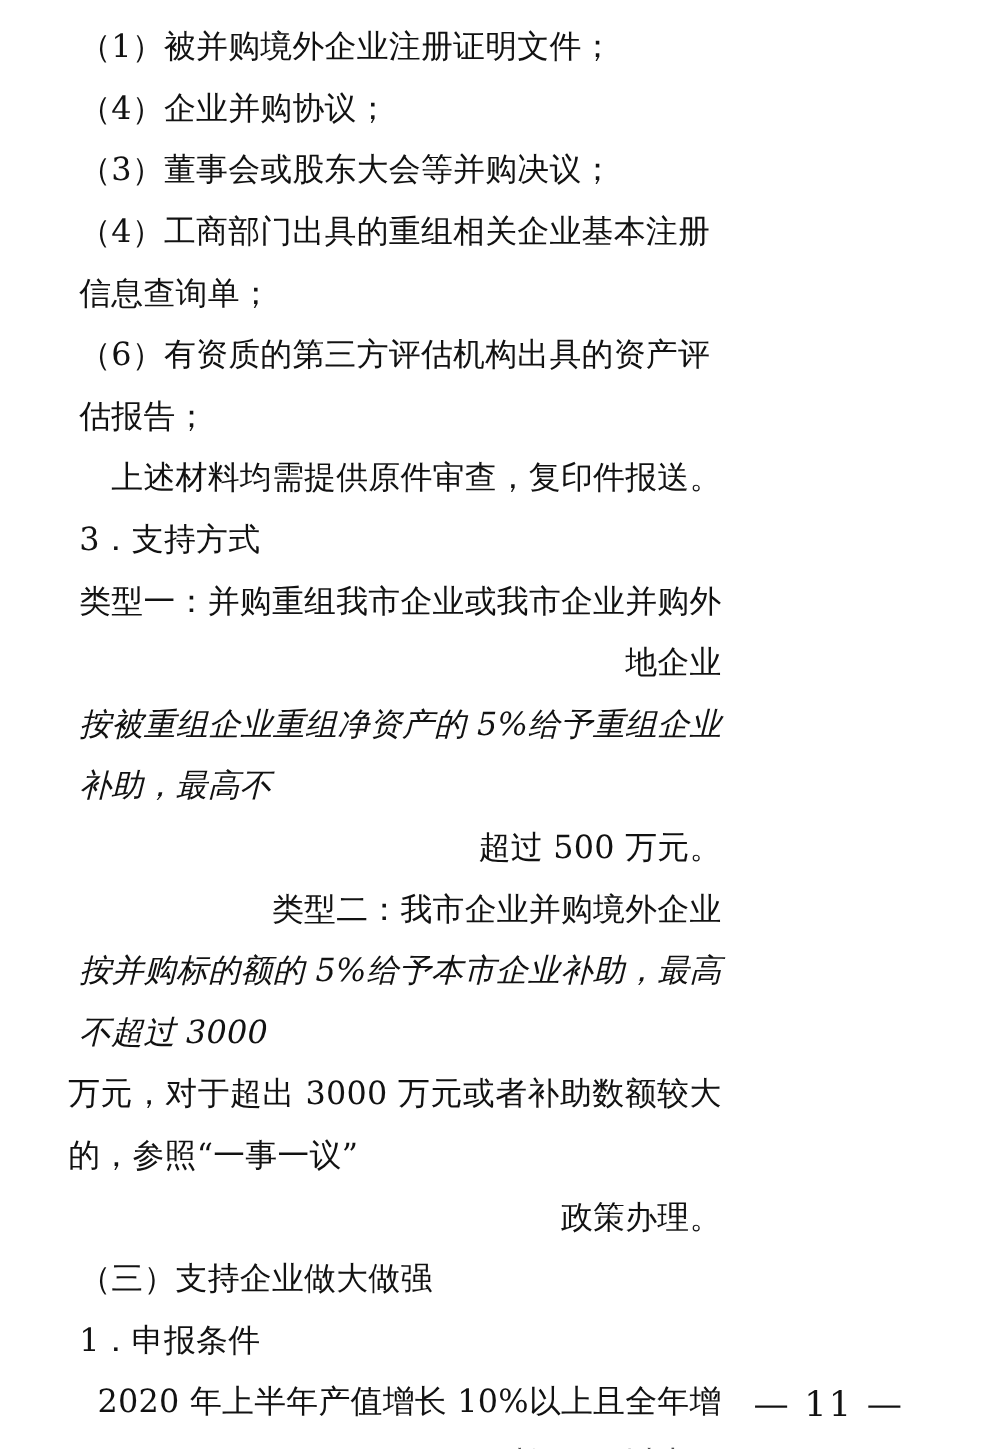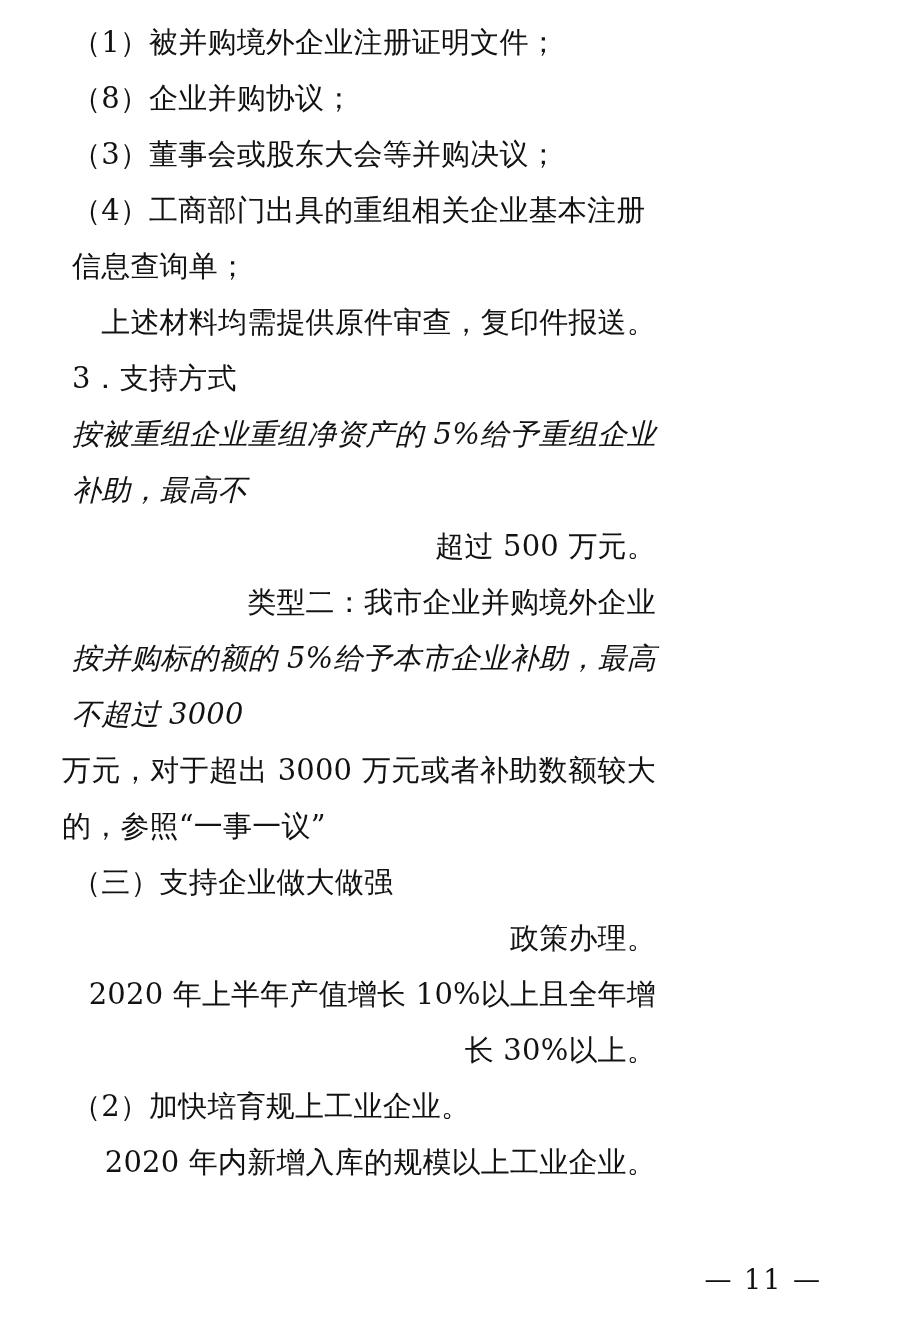--- a/index.html
+++ b/index.html
@@ -51,42 +51,45 @@
   p.just-ind {
     text-align: justify;
     text-align-last: left;
     padding-left: 10px;
     font-style: italic;
   }
   .footer {
     position: absolute;
     right: 78px;
     bottom: 22px;
-    font-size: 27px;
+    font-size: 32px;
     color: #121212;
     letter-spacing: 2px;
   }
 </style>
 </head>
 <body>
 
 <div class="page">
   <div class="doc-body">
     <p class="line indent">（1）被并购境外企业注册证明文件；</p>
-    <p class="line indent">（8）企业并购协议；</p>
+    <p class="line indent">（4）企业并购协议；</p>
     <p class="line indent">（3）董事会或股东大会等并购决议；</p>
     <p class="line indent">（4）工商部门出具的重组相关企业基本注册信息查询单；</p>
+    <p class="line indent">（6）有资质的第三方评估机构出具的资产评估报告；</p>
     <p class="line flat">上述材料均需提供原件审查，复印件报送。</p>
     <p class="line indent">3．支持方式</p>
+    <p class="line flat">类型一：并购重组我市企业或我市企业并购外地企业</p>
     <p class="line just-ind">按被重组企业重组净资产的 5%给予重组企业补助，最高不</p>
     <p class="line flat">超过 500 万元。</p>
     <p class="line flat">类型二：我市企业并购境外企业</p>
     <p class="line just-ind">按并购标的额的 5%给予本市企业补助，最高不超过 3000</p>
     <p class="line justify">万元，对于超出 3000 万元或者补助数额较大的，参照“一事一议”</p>
+    <p class="line flat">政策办理。</p>
     <p class="line indent">（三）支持企业做大做强</p>
-    <p class="line flat">政策办理。</p>
+    <p class="line indent">1．申报条件</p>
     <p class="line flat">2020 年上半年产值增长 10%以上且全年增长 30%以上。</p>
     <p class="line indent">（2）加快培育规上工业企业。</p>
     <p class="line flat">2020 年内新增入库的规模以上工业企业。</p>
   </div>
 </div>
 
 <div class="footer">— 11 —</div>
 
 </body></html>

